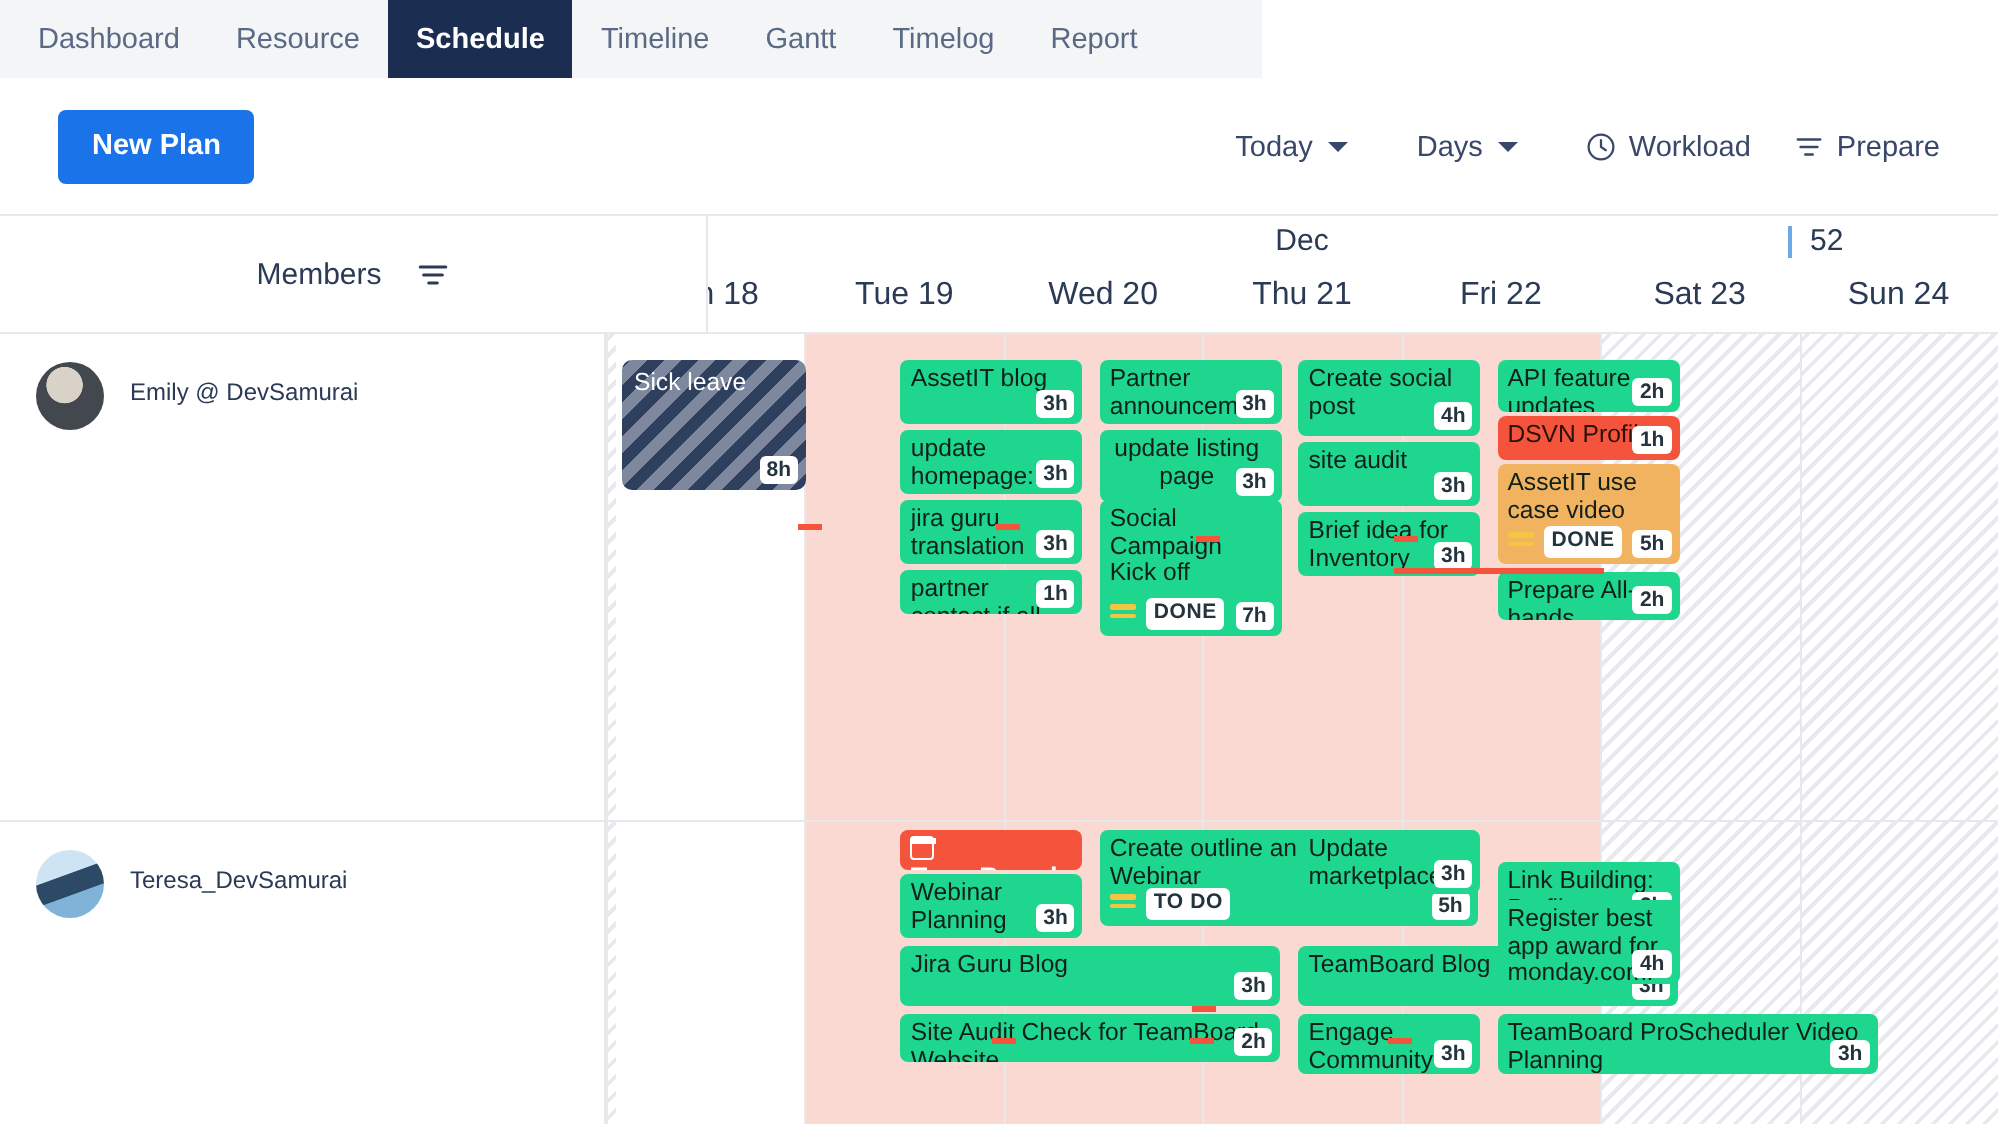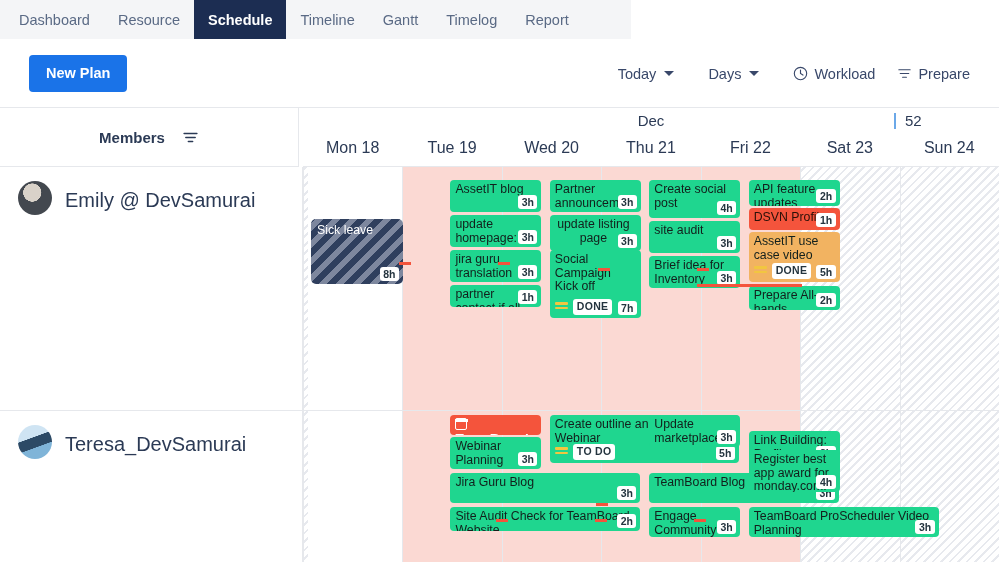--- a/index.html
+++ b/index.html
@@ -81,28 +81,27 @@
 
   
   .schedule {
     position: relative;
     width: 999px;
     height: 454px;
     overflow: hidden;
   }
   .members-col-head {
     position: absolute; left: 0; top: 0;
-    width: 299px; height: 59px;
+    width: 354px; height: 59px;
     background: #fff;
     border-right: 1px solid #e6e8ec;
     border-bottom: 1px solid #e6e8ec;
     display: flex; align-items: center; justify-content: center;
     gap: 17px;
     z-index: 5;
-    font-weight: bold;
   }
   .members-label { font-size: 15px; color: #2b3a55; }
 
   .date-head {
     position: absolute; left: 303px; top: 0;
     width: 696px; height: 59px;
     border-bottom: 1px solid #e6e8ec;
     background: #fff;
   }
   .month-row {
@@ -150,21 +149,21 @@
     background: #fff;
     z-index: 4;
   }
   .avatar {
     width: 34px; height: 34px;
     border-radius: 50%;
     flex: none;
     overflow: hidden;
     position: relative;
   }
-  .member-name { font-size: 20px; color: #2b3a55; padding-top: 8px; }
+  .member-name { font-size: 12px; color: #2b3a55; padding-top: 8px; }
 
   .lane {
     position: absolute; left: 303px; top: 0;
     width: 696px; height: 100%;
   }
   .col-line {
     position: absolute; top: 0; bottom: 0;
     width: 1px; background: #e6e8ec;
   }
   .weekend-hatch {
@@ -362,21 +361,21 @@
           <div class="weekend-hatch" style="left: 596.58px; width: 99.43px;"></div>
           <div class="weekend-hatch" style="left: 0px; width: 5px;"></div>
           <div class="overload" style="left: 99.43px; width: 397.72px;"></div>
           <div class="col-line" style="left: 0px;"></div>
           <div class="col-line" style="left: 99px;"></div>
           <div class="col-line" style="left: 199px;"></div>
           <div class="col-line" style="left: 298px;"></div>
           <div class="col-line" style="left: 398px;"></div>
           <div class="col-line" style="left: 497px;"></div>
           <div class="col-line" style="left: 597px;"></div>
-          <div class="sick" style="left: 8px; top: 13px; width: 92px; height: 65px; margin-top: 39px;">
+          <div class="sick" style="left: 8px; top: 13px; width: 92px; height: 65px;">
             <span class="task-title">Sick leave</span>
             <span class="hours">8h</span>
           </div>
           <div class="task green" style="left: 103.43px; top: 13px; width: 91px; height: 32px;">
             <span class="task-title" style="display: block;">AssetIT blog</span>
             <span class="hours">3h</span>
           </div>
           <div class="task green" style="left: 103.43px; top: 48px; width: 91px; height: 32px;">
             <span class="task-title" style="display: block;">update homepage:</span>
             <span class="hours">3h</span>

